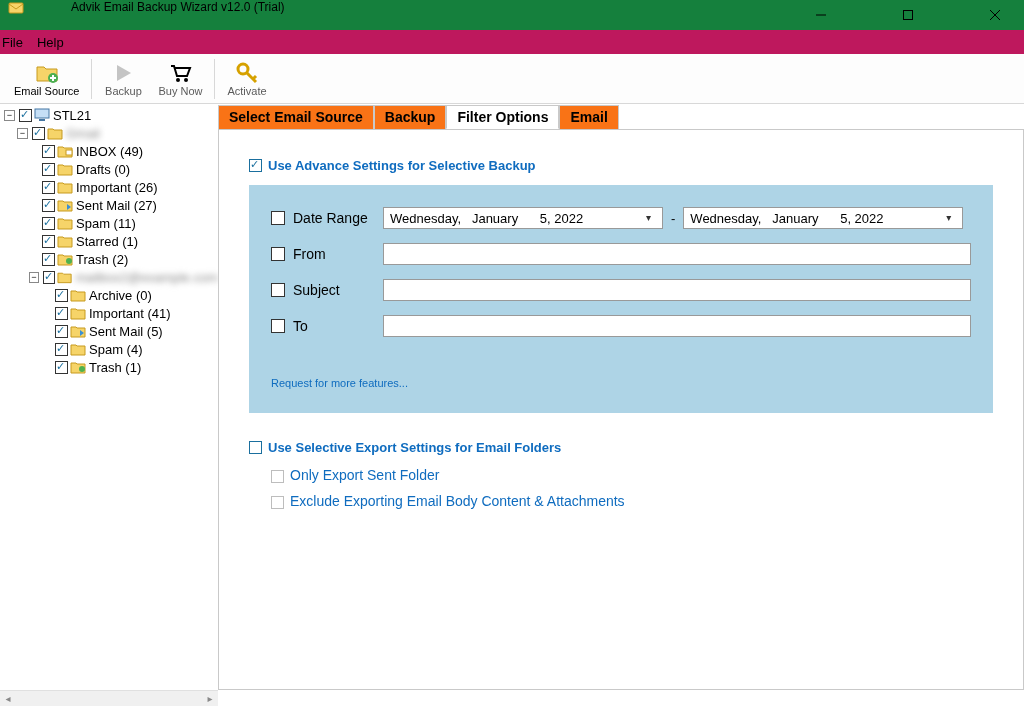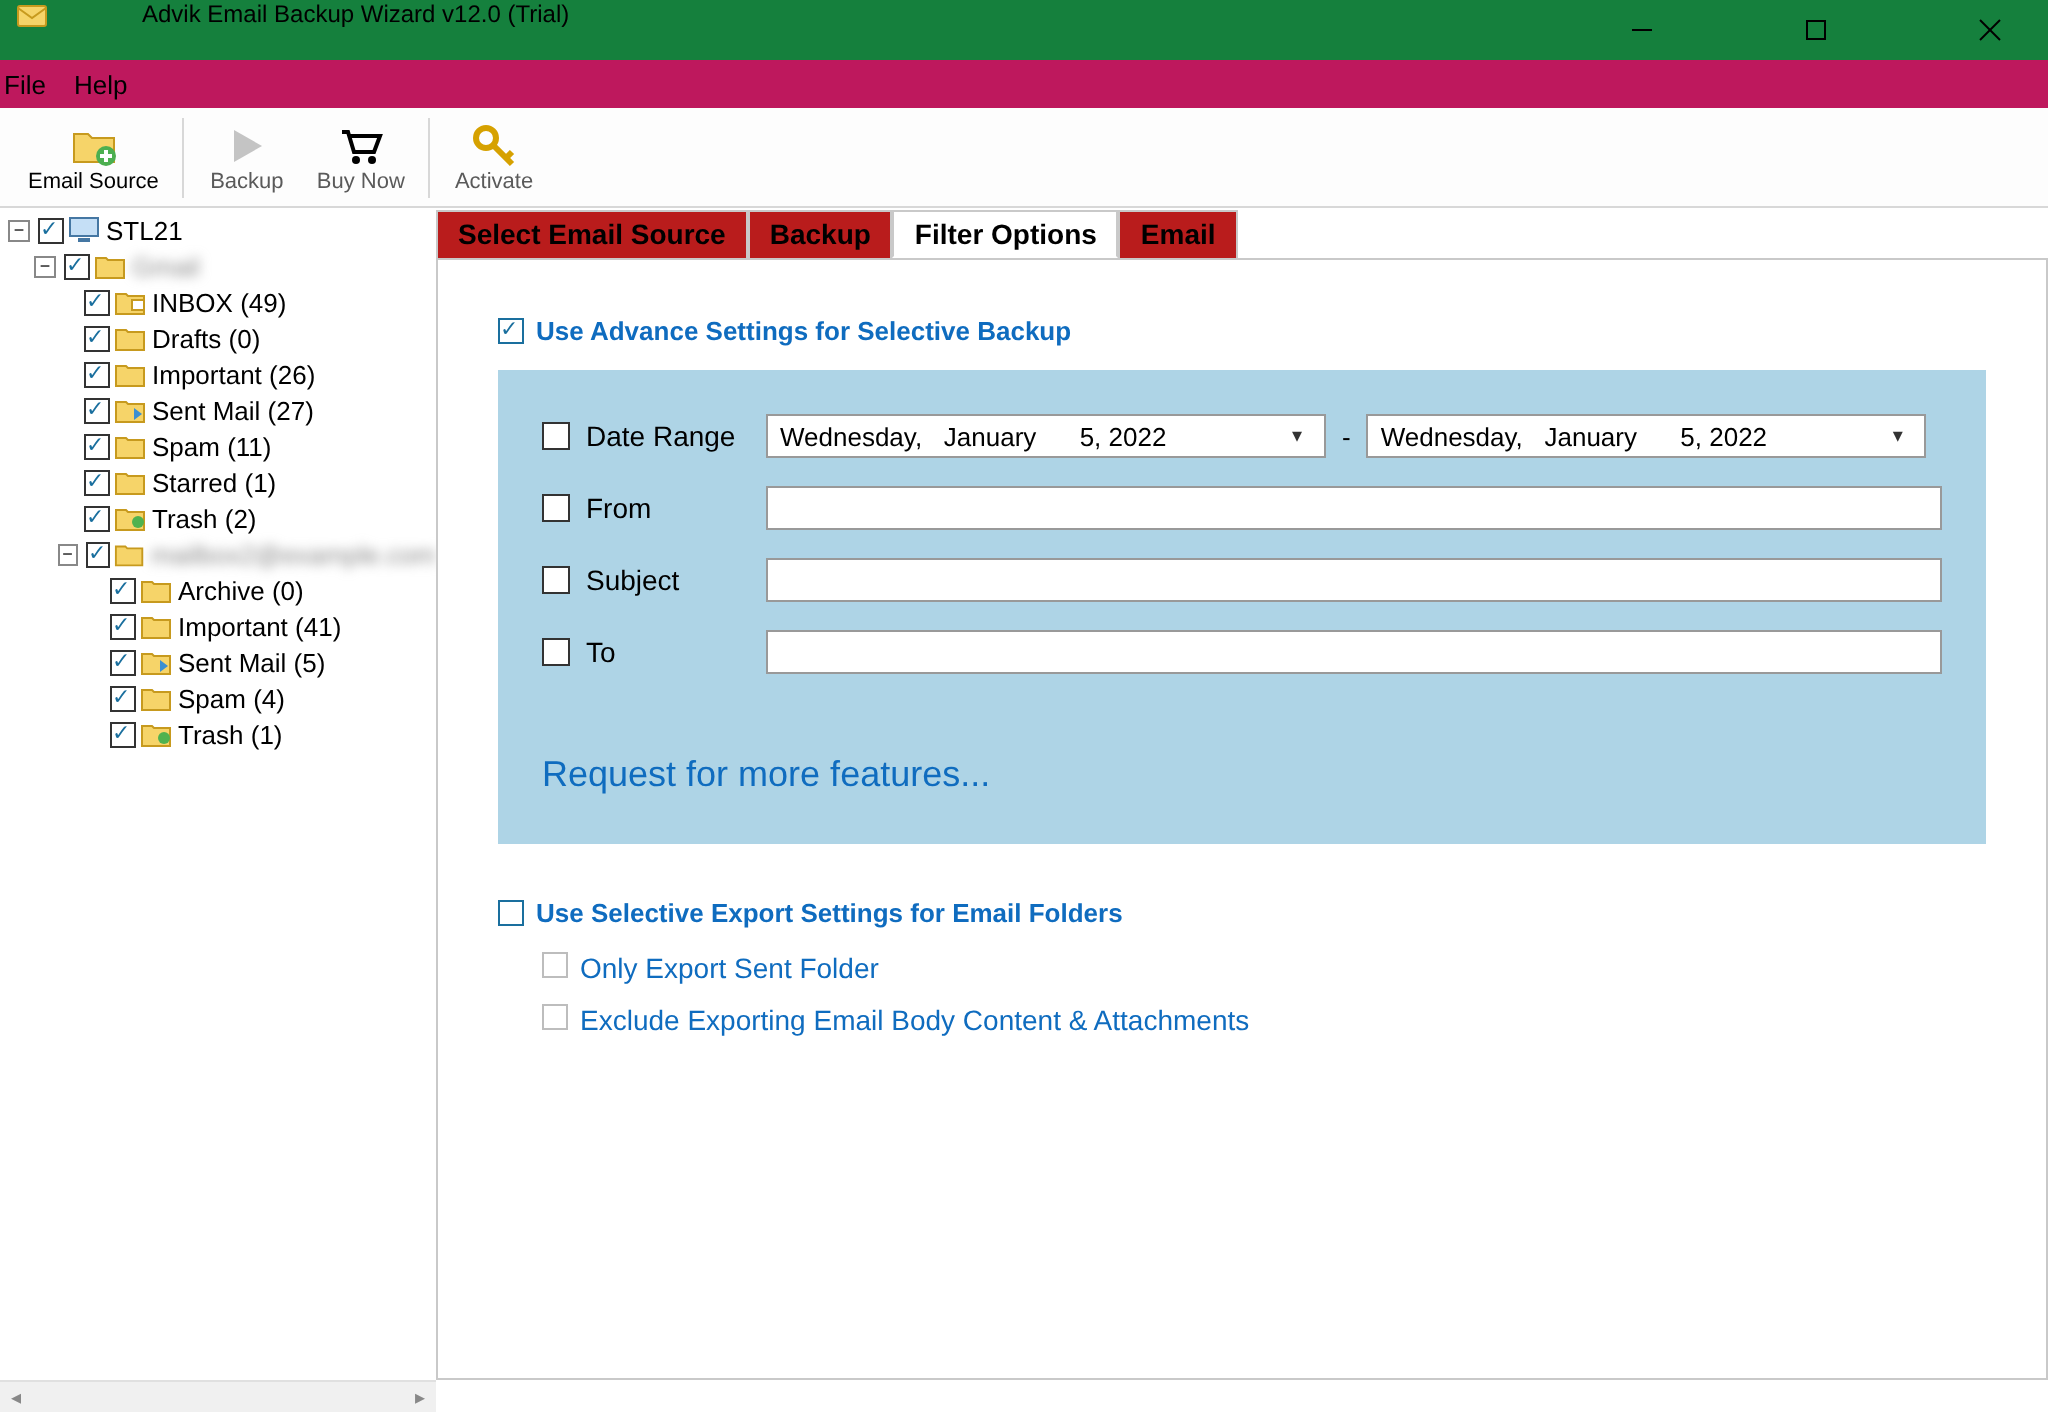--- a/index.html
+++ b/index.html
@@ -140,21 +140,21 @@
     height: 24px;
     display: flex;
     background: #fff;
     margin-top: 1px;
   }
   .tab {
     padding: 3px 10px 2px;
     font-size: 14px;
     font-weight: 700;
     color: #000;
-    background: #b91c1c;
+    background: #f97316;
     border: 1px solid #c9c9c9;
     border-bottom: 0;
     margin-right: 0;
     cursor: pointer;
   }
   .tab.active {
     background: #fff;
     border-bottom: 1px solid #fff;
     position: relative;
     z-index: 2;
@@ -211,26 +211,26 @@
     width: 12px; height: 12px;
     color: #333; font-size: 10px;
   }
   .dash { margin: 0 8px; }
   .txtin {
     flex: 1;
     height: 22px;
     border: 1px solid #999;
     background: #fff;
   }
-  .reqlink { color: #0f6cbf; font-size: 18px; margin-top: 40px; display: block; }
+  .reqlink { color: #0f6cbf; font-size: 11px; margin-top: 40px; display: block; }
   .sub {
     margin-left: 22px;
     margin-top: 10px;
     display: flex;
-    align-items: flex-start;
+    align-items: flex-end;
     gap: 6px;
   }
   .sub .ck {
     width: 13px; height: 13px; border: 1px solid #bdbdbd; background: #fff;
   }
   .sub .lbl { color: #0f6cbf; font-size: 14px; }
   
   .hscroll {
     height: 16px;
     background: #f0f0f0;

